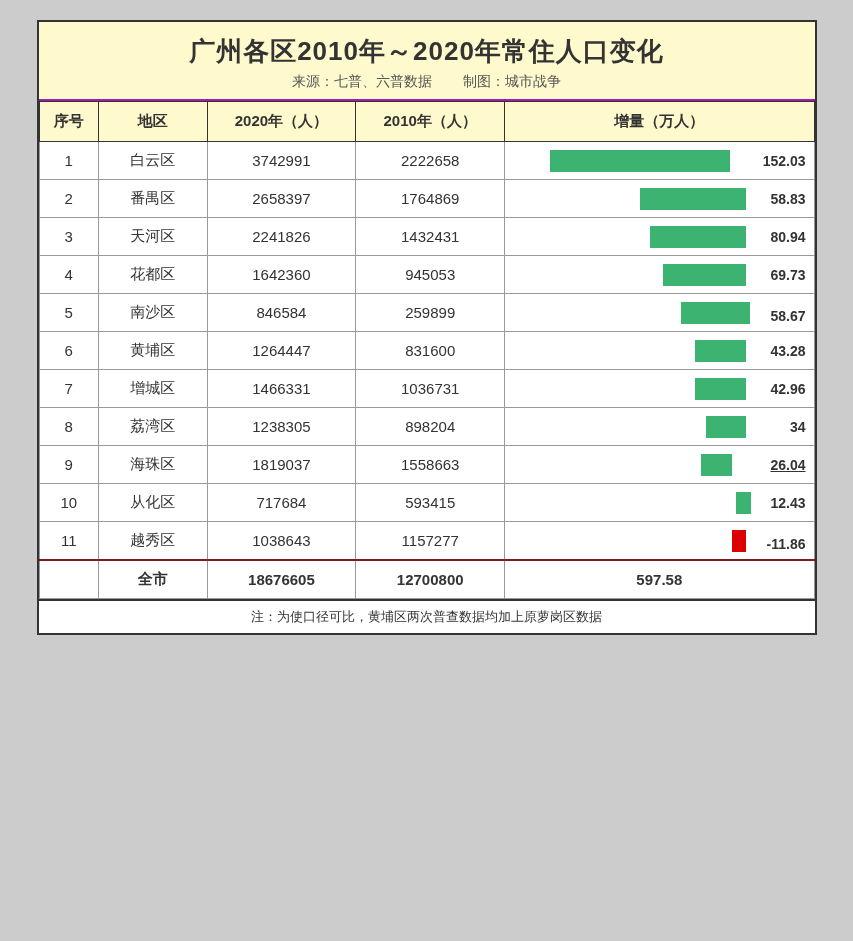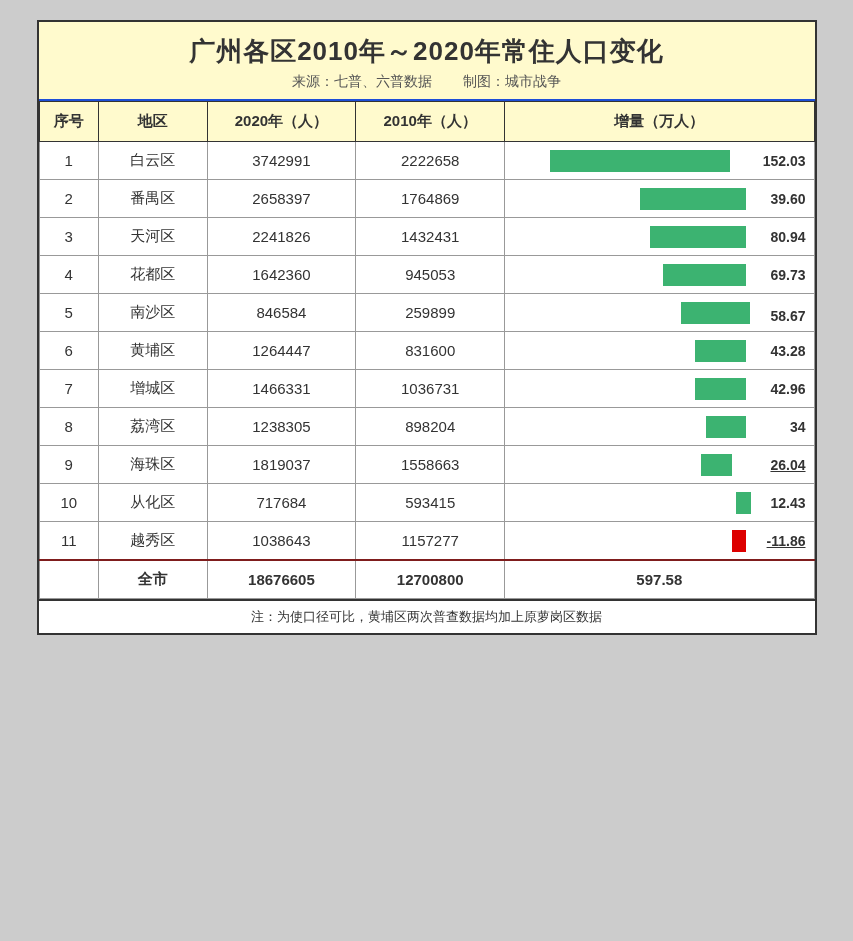--- a/index.html
+++ b/index.html
@@ -11,21 +11,21 @@
       padding: 20px;
       font-family: "Microsoft YaHei", "SimHei", Arial, sans-serif;
     }
     .container {
       background: #fff;
       border: 2px solid #333;
       width: 780px;
     }
     .title-section {
       background: #fffacd;
-      border-bottom: 2px solid #1d4ed8;
+      border-bottom: 2px solid #a21caf;
       text-align: center;
       padding: 12px 10px 8px;
     }
     .main-title {
       font-size: 26px;
       font-weight: bold;
       color: #333;
       letter-spacing: 1px;
     }
     .sub-title {
@@ -117,21 +117,21 @@
           </td>
         </tr>
         <tr>
           <td>2</td>
           <td>番禺区</td>
           <td>2658397</td>
           <td>1764869</td>
           <td class="increase-cell" style="position: relative; padding: 4px 8px;">
             <div style="display: flex; align-items: center; justify-content: flex-end; gap: 5px; height: 100%;">
               <div style="width: 106px; height: 22px; background-color: rgb(60, 179, 113); flex-shrink: 0;"></div>
-              <span style="min-width: 55px; text-align: right; font-size: 14px; font-weight: bold;">39.60</span>
+              <span style="min-width: 55px; text-align: right; font-size: 14px; font-weight: bold;">58.83</span>
             </div>
           </td>
         </tr>
         <tr>
           <td>3</td>
           <td>天河区</td>
           <td>2241826</td>
           <td>1432431</td>
           <td class="increase-cell" style="position: relative; padding: 4px 8px;">
             <div style="display: flex; align-items: center; justify-content: flex-end; gap: 5px; height: 100%;">
@@ -223,21 +223,21 @@
               <span style="min-width: 55px; text-align: right; font-size: 14px; font-weight: bold;">12.43</span>
             </div>
           </td>
         </tr>
         <tr>
           <td>11</td>
           <td>越秀区</td>
           <td>1038643</td>
           <td>1157277</td>
           <td class="increase-cell" style="position: relative; padding: 4px 8px;">
-            <div style="display: flex; align-items: center; justify-content: flex-end; gap: 5px; height: 100%; text-decoration: underline;">
+            <div style="display: flex; align-items: flex-end; justify-content: flex-end; gap: 5px; height: 100%;">
               <div style="width: 14px; height: 22px; background-color: rgb(221, 0, 0); flex-shrink: 0;"></div>
               <span style="min-width: 55px; text-align: right; font-size: 14px; font-weight: bold;">-11.86</span>
             </div>
           </td>
         </tr>
         <tr class="last-row">
           <td></td>
           <td>全市</td>
           <td>18676605</td>
           <td>12700800</td>

